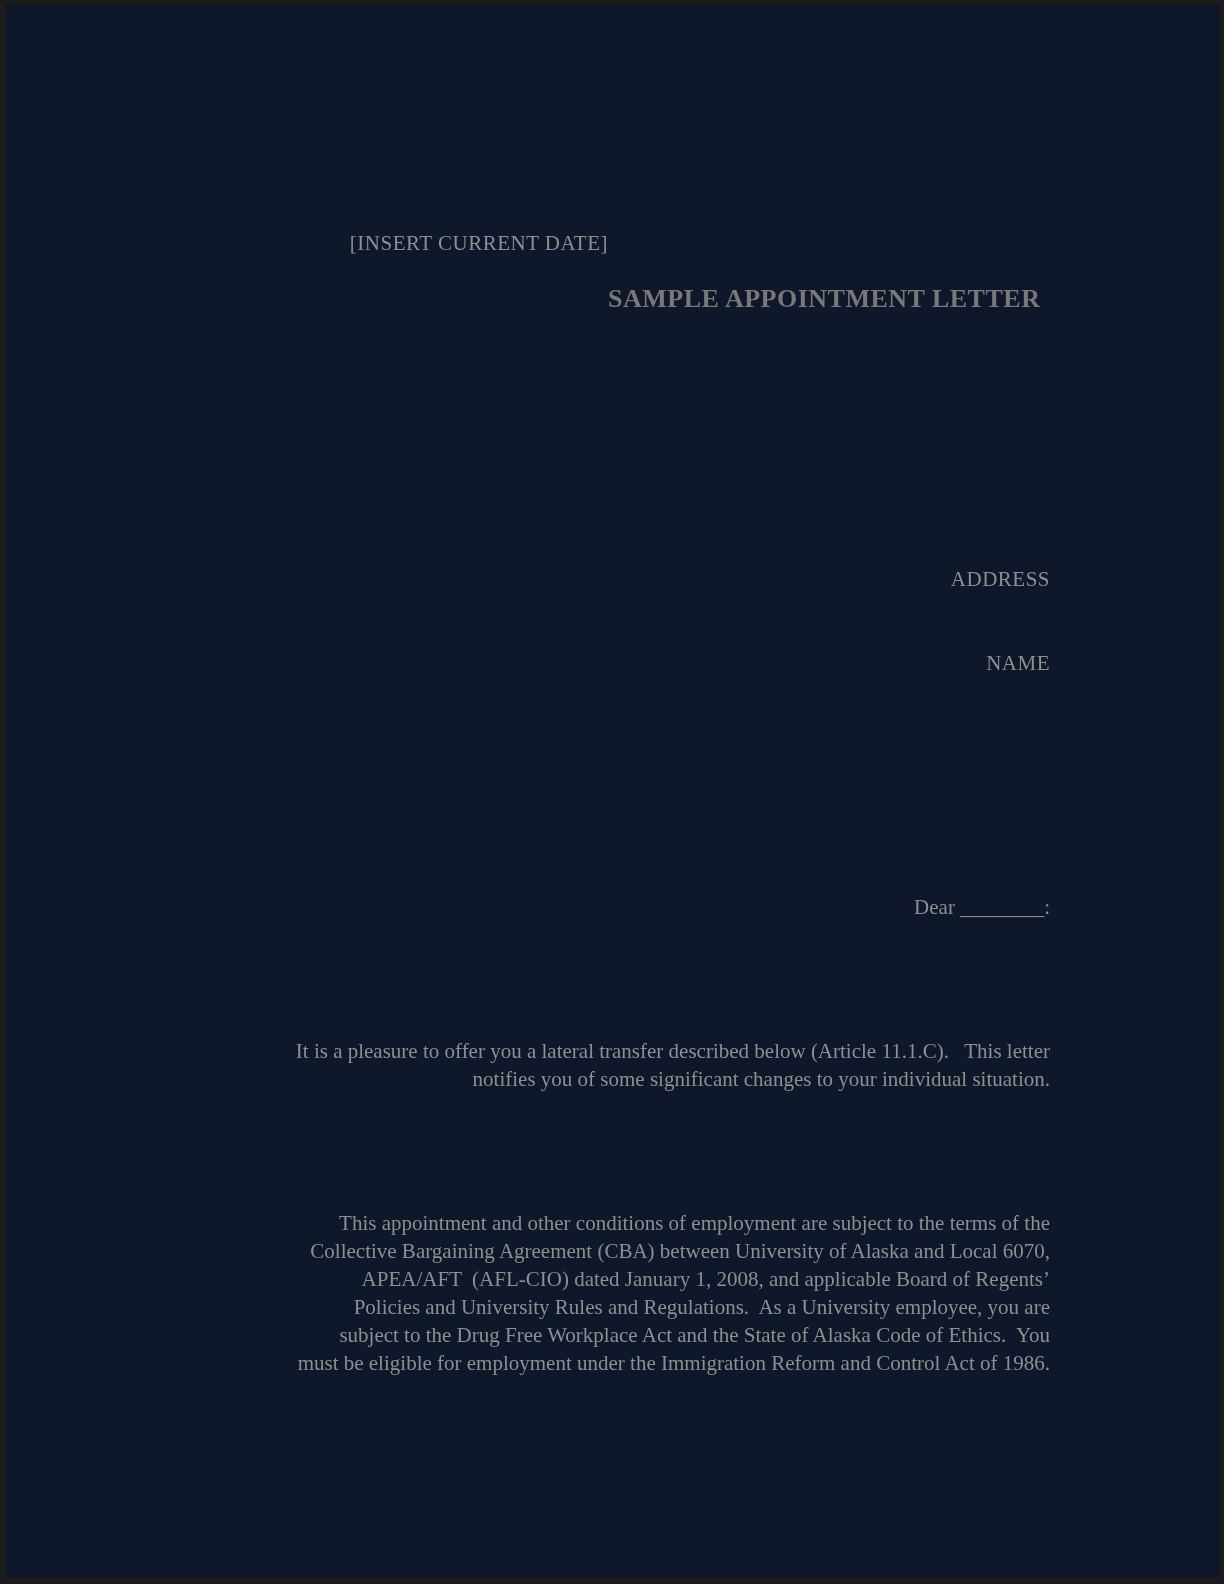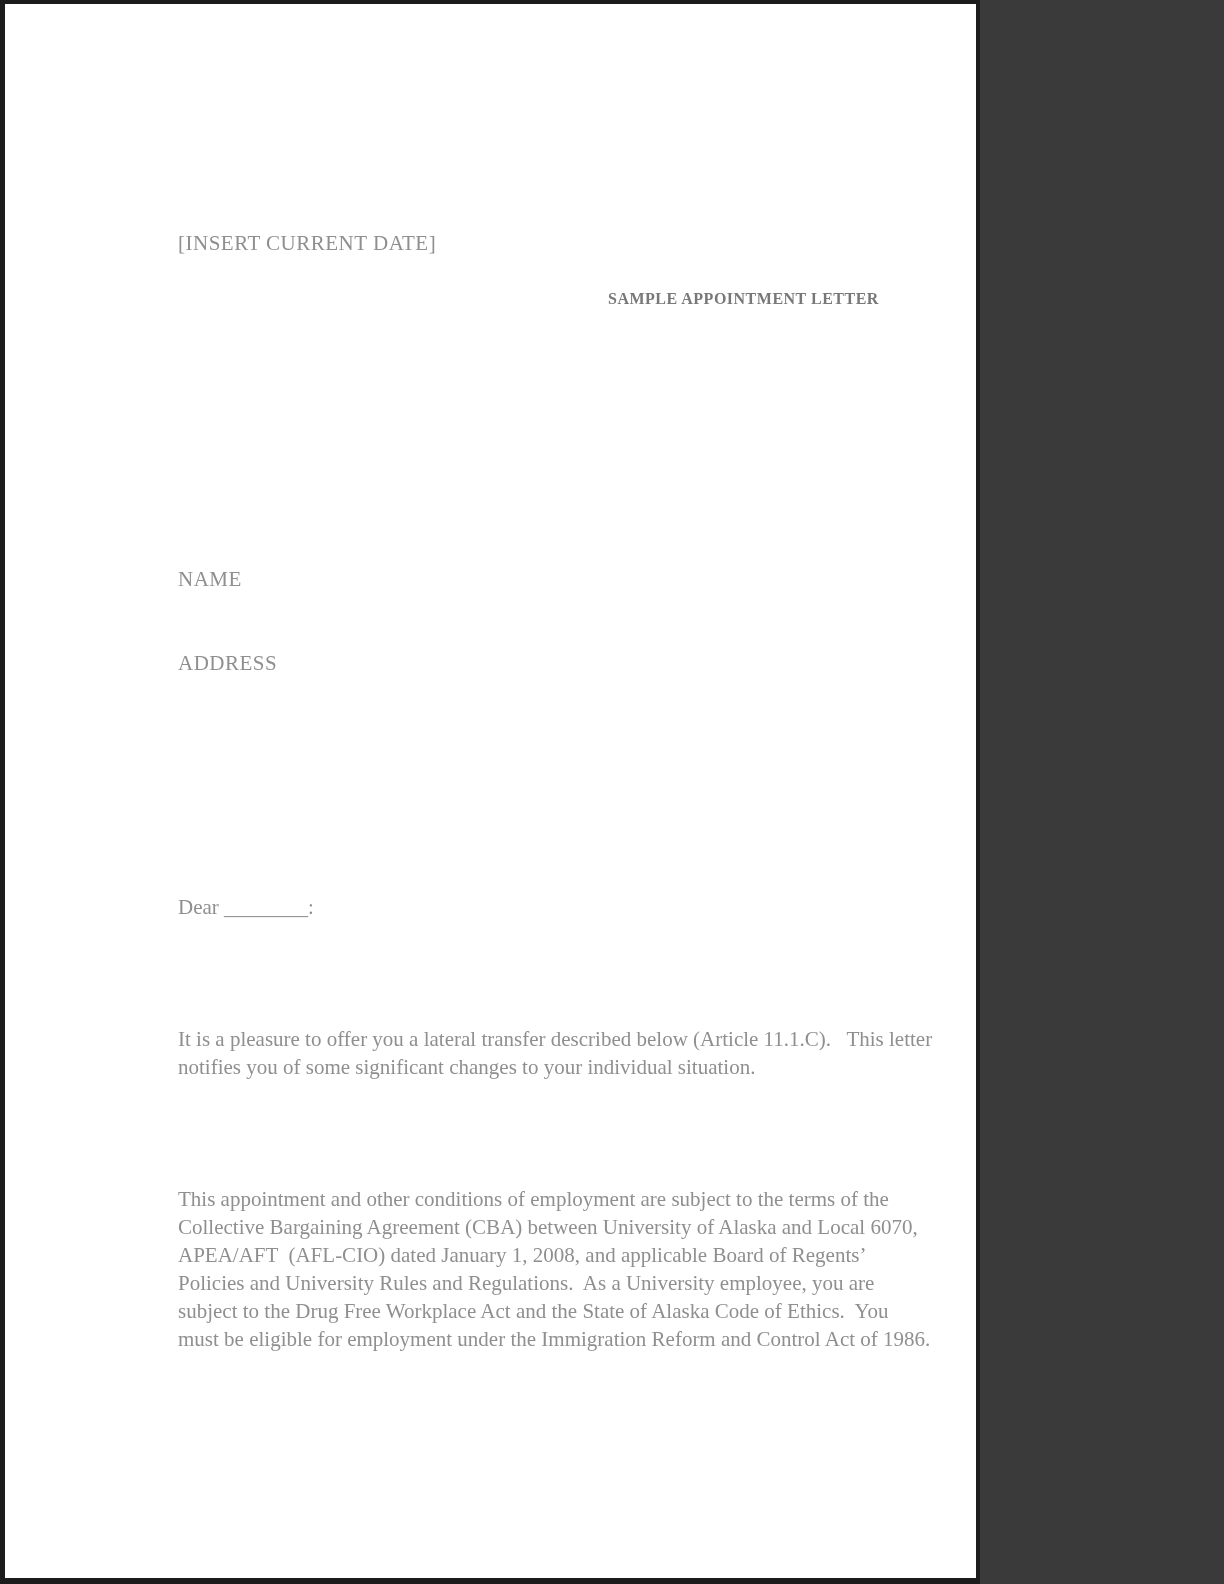--- a/index.html
+++ b/index.html
@@ -2,30 +2,31 @@
 <html><head>
 <meta charset="utf-8">
 <style>
   html, body {
     margin: 0;
     padding: 0;
     background: #3a3a3a;
   }
   .page {
     position: relative;
-    width: 980px;
+    width: 1224px;
     height: 1584px;
     box-sizing: border-box;
-    background: #ffffff;
+    background: #0f172a;
     border: 4px solid #1c1c1c;
     border-left-width: 5px;
     border-bottom-width: 6px;
     overflow: hidden;
     font-family: "Liberation Serif", "DejaVu Serif", serif;
     color: #8f8f8f;
+    text-align: right;
   }
   .content {
     position: absolute;
     left: 173px;
     top: 141px;
     width: 872px;
     font-size: 21px;
     line-height: 28px;
     white-space: pre-wrap;
   }
@@ -33,48 +34,48 @@
     display: flex;
     align-items: flex-start;
   }
   .date-cell {
     width: 430px;
     flex-shrink: 0;
     letter-spacing: 0.5px;
   }
   .title-cell {
     font-weight: bold;
-    font-size: 16px;
+    font-size: 26px;
     color: #787878;
     letter-spacing: 0.5px;
   }
   .recipient {
     margin-top: 56px;
     letter-spacing: 0.5px;
   }
   .salutation { margin-top: 76px; }
-  .para { margin-top: 20px; }
+  .para { margin-top: 32px; }
   .duties { margin-top: 28px; }
 </style>
 </head>
 <body>
 
 <div class="page">
   <div class="content">
 
     <div class="header-row">
       <div class="date-cell">[INSERT CURRENT DATE]</div>
       <div class="title-cell">
         <div>SAMPLE APPOINTMENT LETTER</div>
       </div>
     </div>
 
     <div class="recipient">
+      <div>ADDRESS</div>
       <div>NAME</div>
-      <div>ADDRESS</div>
     </div>
 
     <div class="salutation">Dear ________:</div>
 
     <div class="para">It is a pleasure to offer you a lateral transfer described below (Article 11.1.C).   This letter
 notifies you of some significant changes to your individual situation.</div>
 
     <div class="para">This appointment and other conditions of employment are subject to the terms of the
 Collective Bargaining Agreement (CBA) between University of Alaska and Local 6070,
 APEA/AFT  (AFL-CIO) dated January 1, 2008, and applicable Board of Regents’

